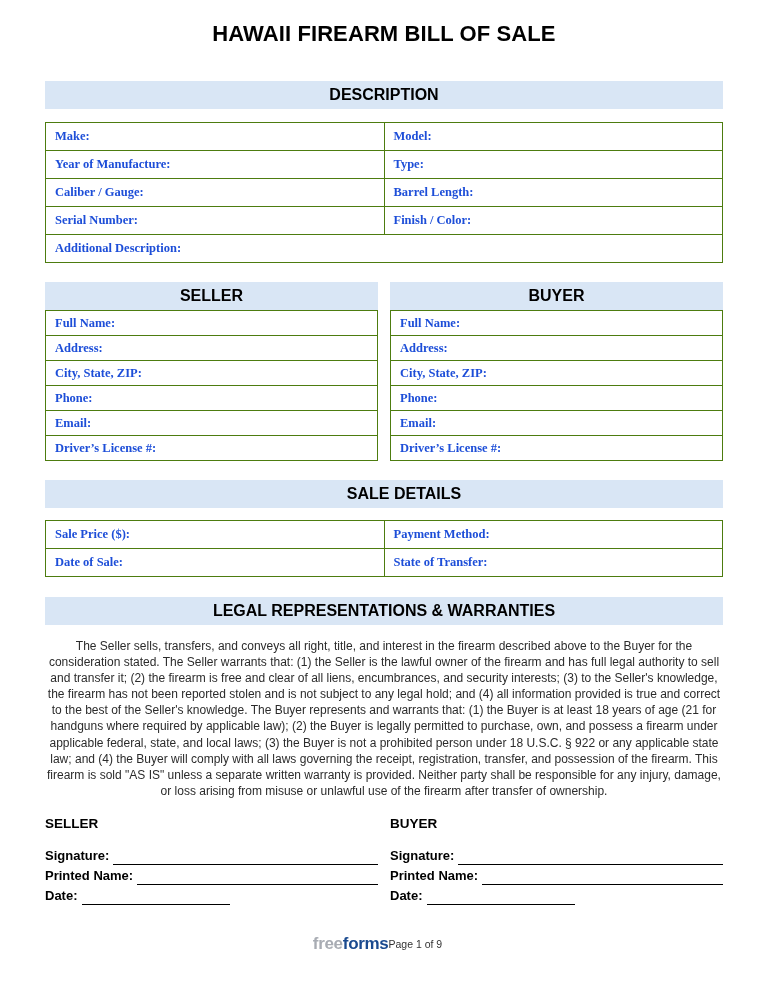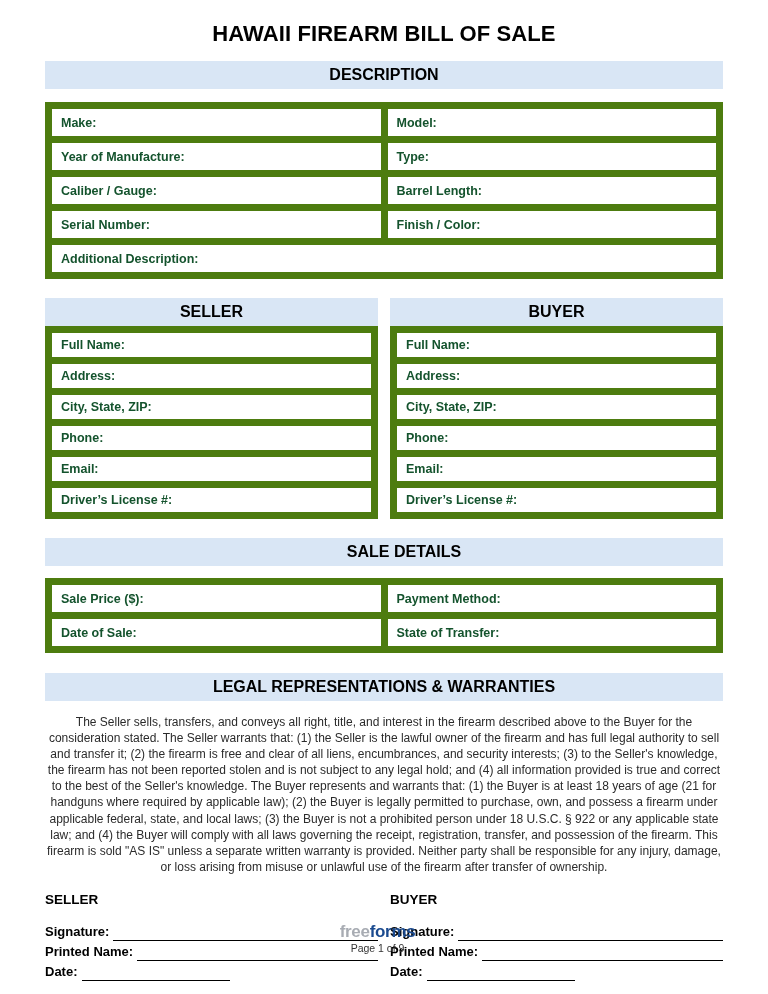--- a/index.html
+++ b/index.html
@@ -40,40 +40,41 @@
   .section-bar {
     background: #d9e6f5;
     text-align: center;
     font-size: 16px;
     font-weight: bold;
     color: #000000;
     line-height: 28px;
     height: 28px;
     box-sizing: border-box;
   }
-  .bar-description { margin-top: 13px; }
+  .bar-description { margin-top: 33px; }
   .bar-sale        { margin-top: 19px; padding-left: 40px; }
   .bar-legal       { margin-top: 20px; }
 
   
   table.fields {
     width: 100%;
     border-collapse: collapse;
     table-layout: fixed;
     font-size: 12.5px;
   }
   table.fields td {
-    border: 7px solid #4d7c0f;
+    border: 1px solid #4d7c0f;
     padding: 0 0 0 9px;
     height: 27px;
     vertical-align: middle;
-    color: #14532d;
+    color: #1d4ed8;
     font-weight: bold;
     white-space: nowrap;
     overflow: hidden;
+    font-family: Liberation Serif, serif;
   }
   .tbl-description { margin-top: 13px; }
   .tbl-sale        { margin-top: 12px; }
 
   
   .party-bars {
     display: flex;
     gap: 12px;
     margin-top: 19px;
   }
@@ -128,21 +129,20 @@
 
   
   .footer {
     position: absolute;
     left: 32px;
     right: 45px;
     bottom: 40px;
     display: flex;
     align-items: center;
     justify-content: center;
-    flex-direction: column;
   }
   .logo {
     font-size: 17px;
     font-weight: bold;
     letter-spacing: -0.3px;
   }
   .logo .logo-free  { color: #a8acb3; }
   .logo .logo-forms { color: #1a4a8f; }
   .page-num {
     font-size: 10.5px;

